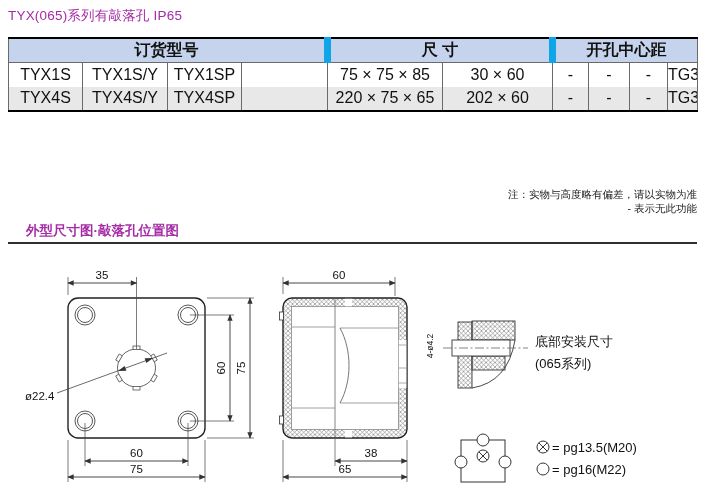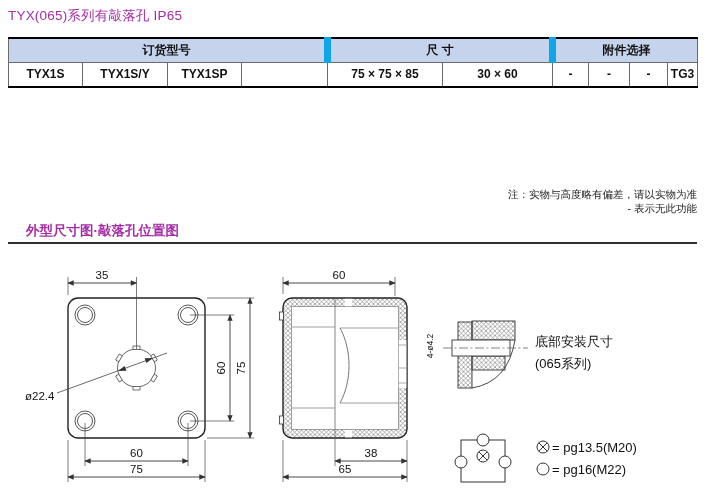--- a/index.html
+++ b/index.html
@@ -1,23 +1,23 @@
 <!DOCTYPE html>
 <html><head>
 <meta charset="utf-8">
 <style>
   html,body{margin:0;padding:0;background:#fff;}
   .page{position:relative;width:705px;height:497px;background:#fff;
         font-family:"Liberation Sans","DejaVu Sans",sans-serif;color:#111;overflow:hidden;}
   .title{position:absolute;left:8px;top:7px;font-size:13.5px;color:#a52ca5;letter-spacing:.2px;}
   .spec-table{position:absolute;left:8px;top:37px;width:689px;border-collapse:collapse;table-layout:fixed;
-        font-size:12px;border:1px solid #6a6a6a;border-top:2px solid #000;border-bottom:2px solid #000;}
+        font-size:16px;border:1px solid #6a6a6a;border-top:2px solid #000;border-bottom:2px solid #000;}
   .spec-table th,.spec-table td{padding:0;text-align:center;overflow:hidden;white-space:nowrap;}
   .spec-table th{background:#c6d3ed;font-weight:bold;border-left:7px solid #0ea5e9;}
-  .spec-table td{border-left:1px solid #6a6a6a;font-weight:bold;}
+  .spec-table td{border-left:1px solid #6a6a6a;font-weight:normal;}
   .spec-table th:first-child,.spec-table td:first-child{border-left:none;}
   .spec-table thead tr.group th{height:23px;border-bottom:1px solid #6a6a6a;}
   .spec-table thead tr.cols th{height:28px;border-bottom:1px solid #6a6a6a;}
   .spec-table tbody tr{height:24px;}
   .spec-table tbody tr:nth-child(even){background:#e8e8e8;}
   .notes{position:absolute;right:8px;top:187px;text-align:right;font-size:10.5px;line-height:14px;color:#222;}
   .section-title{position:absolute;left:8px;top:222px;font-size:13.5px;font-weight:bold;color:#a52ca5;margin-left:18px;}
   .section-divider{position:absolute;left:8px;right:8px;top:242px;height:2px;background:#2e2e2e;}
   .drawing{position:absolute;left:0;top:250px;}
   svg text{font-family:"Liberation Sans","DejaVu Sans",sans-serif;fill:#111;}
@@ -42,31 +42,43 @@
         <col style="width:110px">
       <col style="width:36px">
         <col style="width:41px">
         <col style="width:38px">
         <col style="width:30px">
     </colgroup>
     <thead>
       <tr class="group">
         <th colspan="4">订货型号</th>
         <th colspan="2">尺 寸</th>
-        <th colspan="4">附件选择</th>
+        <th colspan="4">开孔中心距</th>
       </tr>
     </thead>
     <tbody>
       <tr>
         <td>TYX1S</td>
         <td>TYX1S/Y</td>
         <td>TYX1SP</td>
         <td></td>
         <td>75 × 75 × 85</td>
         <td>30 × 60</td>
+        <td>-</td>
+        <td>-</td>
+        <td>-</td>
+        <td>TG3</td>
+      </tr>
+      <tr>
+        <td>TYX4S</td>
+        <td>TYX4S/Y</td>
+        <td>TYX4SP</td>
+        <td></td>
+        <td>220 × 75 × 65</td>
+        <td>202 × 60</td>
         <td>-</td>
         <td>-</td>
         <td>-</td>
         <td>TG3</td>
       </tr>
     </tbody>
   </table>
 
   <div class="notes">
     <div>注：实物与高度略有偏差，请以实物为准</div>

